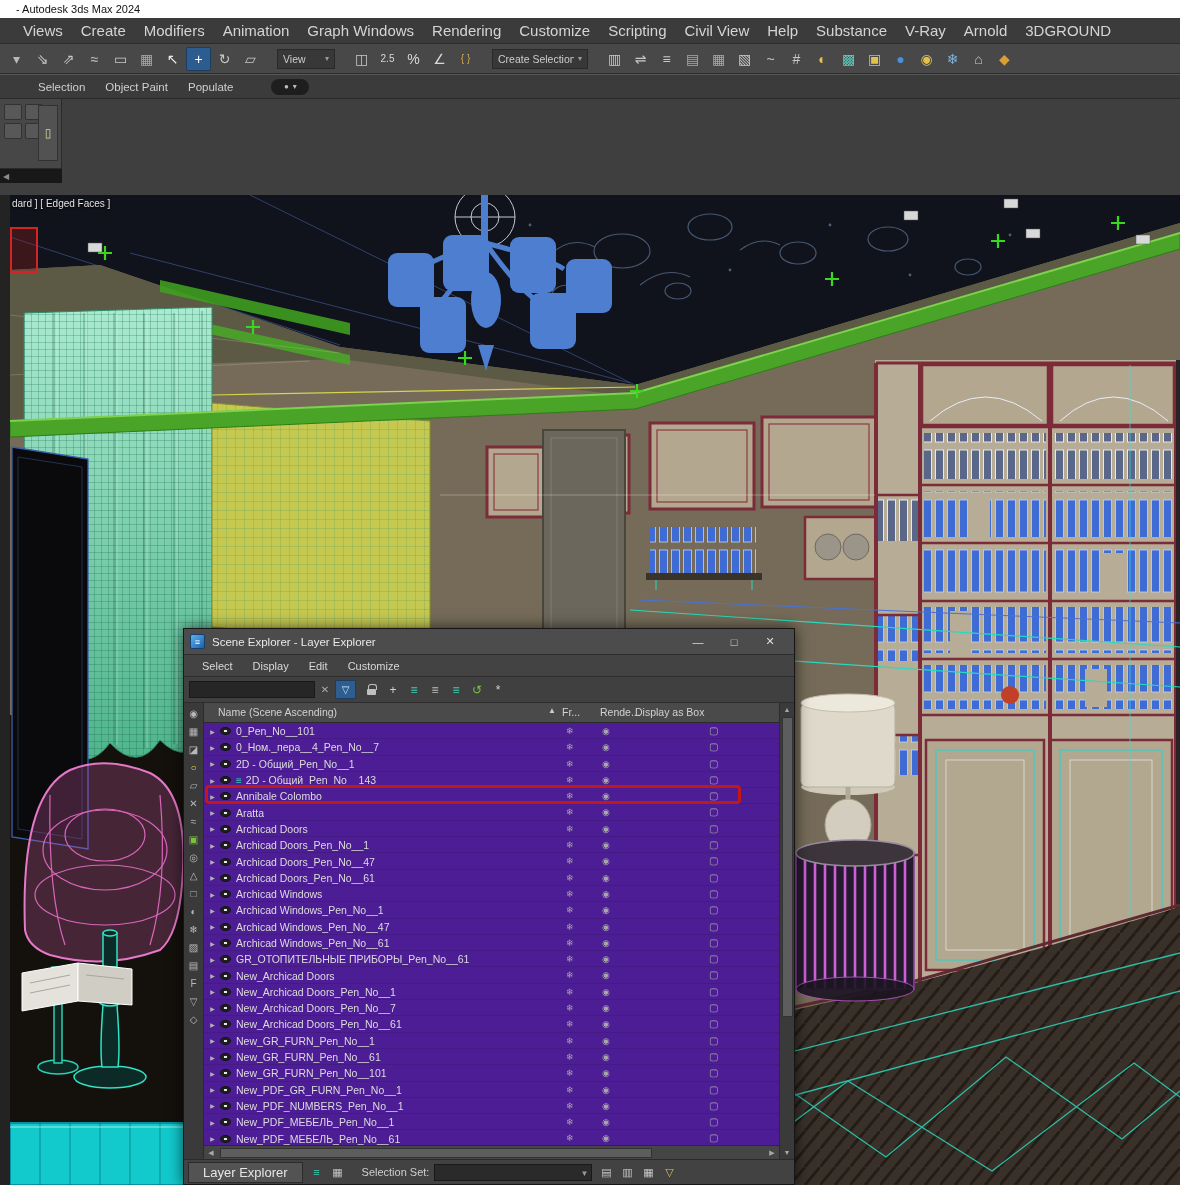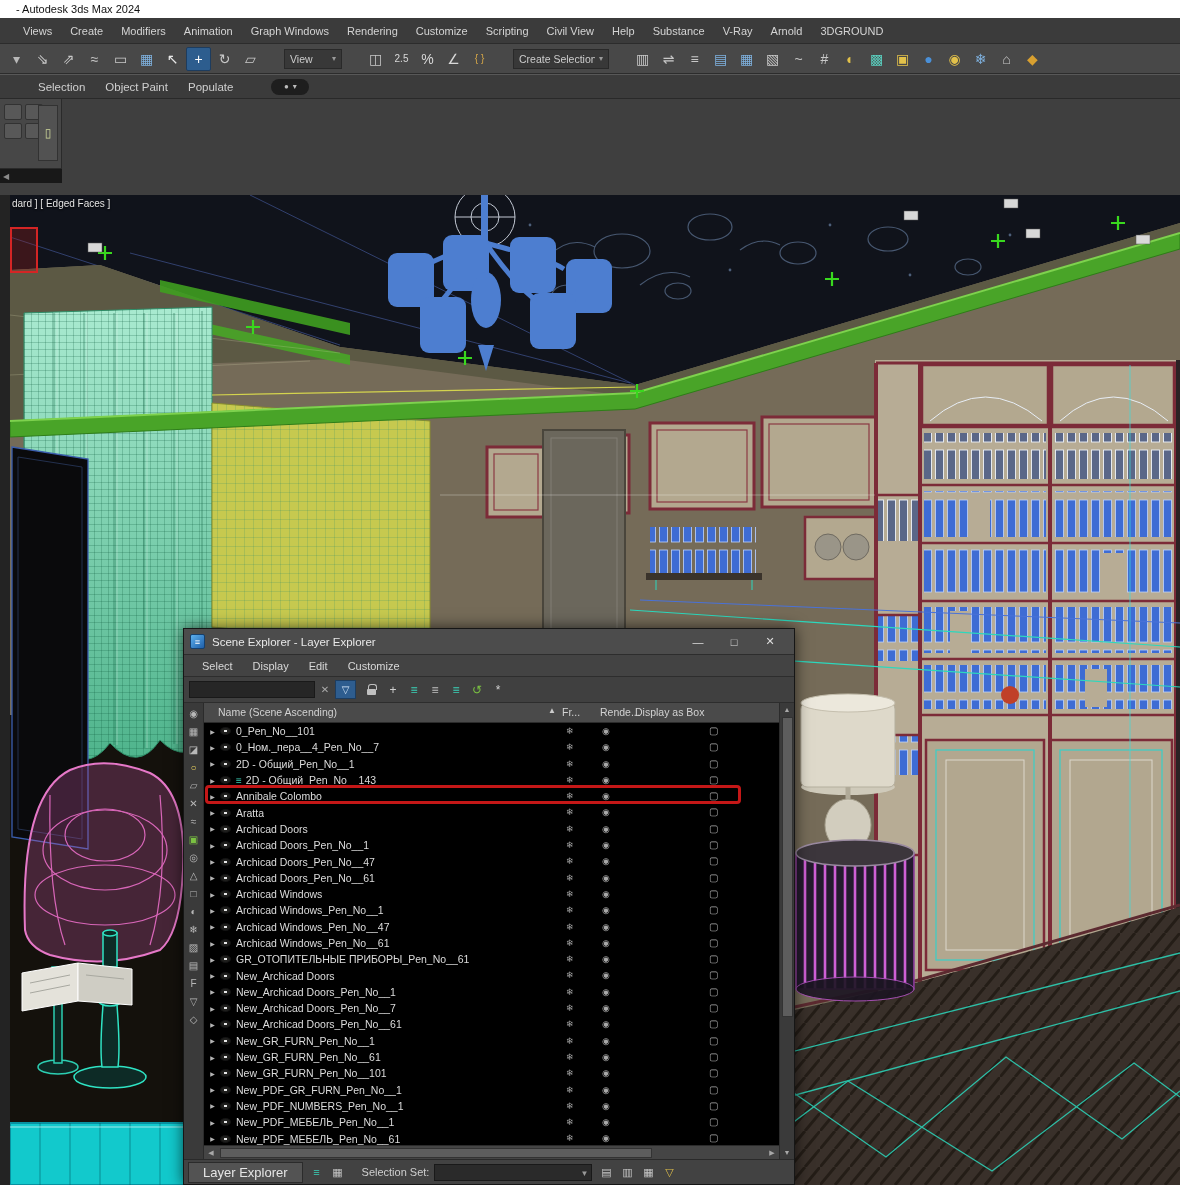--- a/index.html
+++ b/index.html
@@ -5,29 +5,29 @@
   html,body{margin:0;padding:0;background:#111;}
   *{box-sizing:border-box;}
   .root{position:relative;width:1180px;height:1185px;background:#232323;overflow:hidden;
         font-family:"Liberation Sans",sans-serif;-webkit-font-smoothing:antialiased;}
 
   
   .titlebar{position:absolute;left:0;top:0;width:100%;height:18px;background:#ffffff;color:#111;
             font-size:11px;line-height:18px;padding-left:16px;}
   .menubar{position:absolute;left:0;top:18px;width:100%;height:26px;background:#3b3b3b;
            display:flex;align-items:center;padding-left:14px;border-bottom:1px solid #2c2c2c;}
-  .menu-item{color:#d4d4d4;font-size:11px;padding:4px 9px;white-space:nowrap;}
+  .menu-item{color:#d4d4d4;font-size:15px;padding:4px 9px;white-space:nowrap;}
   .toolbar{position:absolute;left:0;top:44px;width:100%;height:30px;background:#484848;
            display:flex;align-items:center;padding:0 4px;gap:1px;border-bottom:1px solid #2c2c2c;}
   .tb-icon{width:25px;height:24px;display:flex;align-items:center;justify-content:center;
            font-size:14px;color:#c8c8c8;border-radius:2px;flex:0 0 auto;}
   .tb-icon.small-glyph{font-size:10px;}
   .tb-icon.active{background:#2d5d8e;color:#fff;border:1px solid #1d3c5e;}
   .tb-dropdown{height:20px;background:#383838;border:1px solid #292929;display:flex;align-items:center;
-               justify-content:space-between;padding:0 5px;margin:0 20px;flex:0 0 auto;}
+               justify-content:space-between;padding:0 5px;margin:0 13px;flex:0 0 auto;}
   .tb-dd-label{color:#cccccc;font-size:10.5px;white-space:nowrap;overflow:hidden;}
   .tb-dd-arrow{font-size:8px;color:#9a9a9a;margin-left:4px;}
   .ribbon{position:absolute;left:0;top:74px;width:100%;height:25px;background:#3b3b3b;
           display:flex;align-items:center;padding-left:28px;gap:10px;
           border-top:1px solid #585858;border-bottom:1px solid #292929;}
   .ribbon-tab{color:#cfcfcf;font-size:11.5px;padding:3px 10px;}
   .ribbon-pill{width:38px;height:16px;background:#1e1e1e;border-radius:8px;display:flex;
                align-items:center;justify-content:center;gap:4px;color:#bbb;font-size:8px;margin-left:18px;}
   .ribbon-space{position:absolute;left:0;top:99px;width:100%;height:96px;background:#3f3f3f;}
   .left-panel{position:absolute;left:0;top:99px;width:62px;height:70px;background:#474747;
@@ -77,21 +77,21 @@
                 justify-content:center;flex:0 0 auto;}
   .sx-main{flex:1;display:flex;flex-direction:column;min-width:0;}
   .sx-header{height:20px;background:#4a4a4a;border-bottom:1px solid #2b2b2b;position:relative;
              color:#d2d2d2;font-size:10.5px;flex:0 0 auto;}
   .sx-header span{position:absolute;top:3px;white-space:nowrap;}
   .h-name{left:14px;}
   .h-sort{left:344px;font-size:8px;top:5px;color:#cccccc;}
   .h-c0{left:358px;}
   .h-c1{left:396px;}
   .h-c2{left:431px;}
-  .sx-list{flex:1;background:#000000;overflow:hidden;position:relative;}
+  .sx-list{flex:1;background:#4c1d95;overflow:hidden;position:relative;}
   .layer-row{height:16.3px;display:flex;align-items:center;position:relative;font-size:10.5px;
              color:#dcdcdc;box-shadow:inset 0 -1px rgba(0,0,0,.10);}
   .row-arrow{width:11px;margin-left:3px;font-size:6px;color:#b4b4b4;text-align:center;flex:0 0 auto;}
   .eye{width:11px;height:8px;border-radius:50%;flex:0 0 auto;margin:0 5px 0 2px;border:1px solid #141414;
        background:radial-gradient(circle at 50% 50%, #e8e8e8 0 22%, #20201e 23% 100%);}
   .active-ic{color:#3ad2b8;font-size:10px;margin-right:4px;flex:0 0 auto;}
   .row-name{white-space:nowrap;overflow:hidden;}
   .col-ic{position:absolute;font-size:9px;color:#a8a8a8;top:3px;}
   .col-fr{left:362px;}
   .col-rende{left:398px;}

